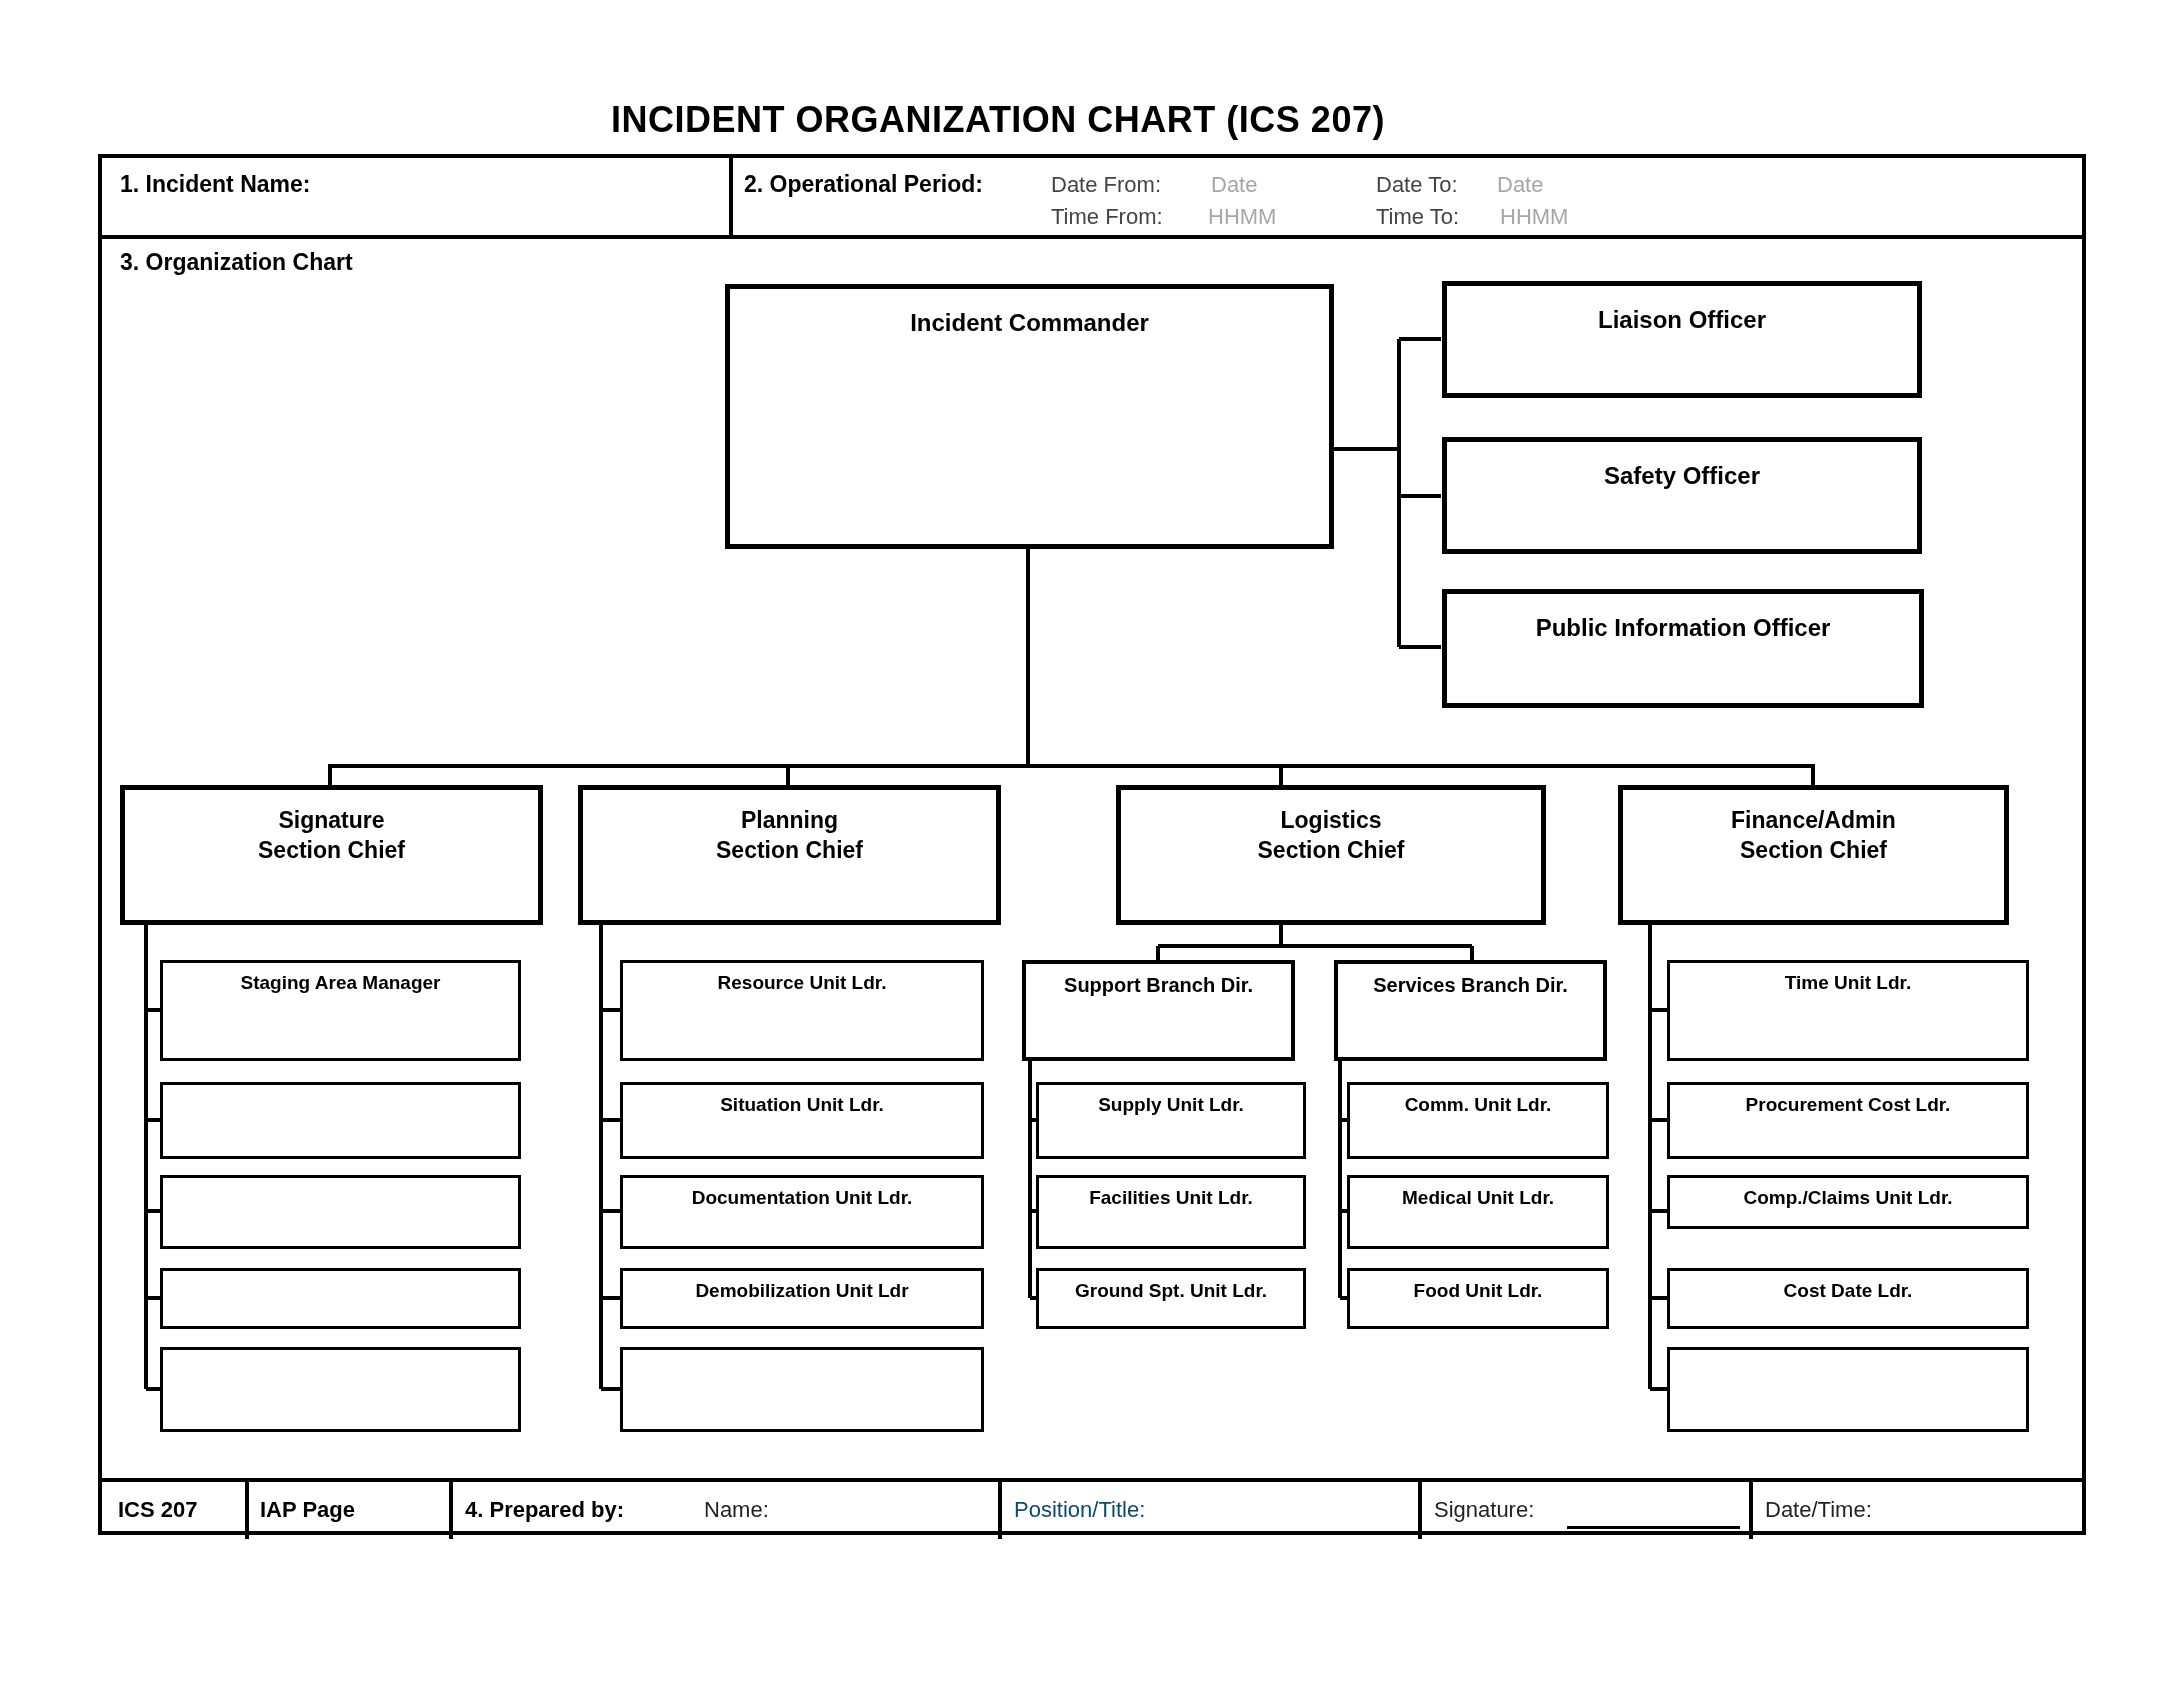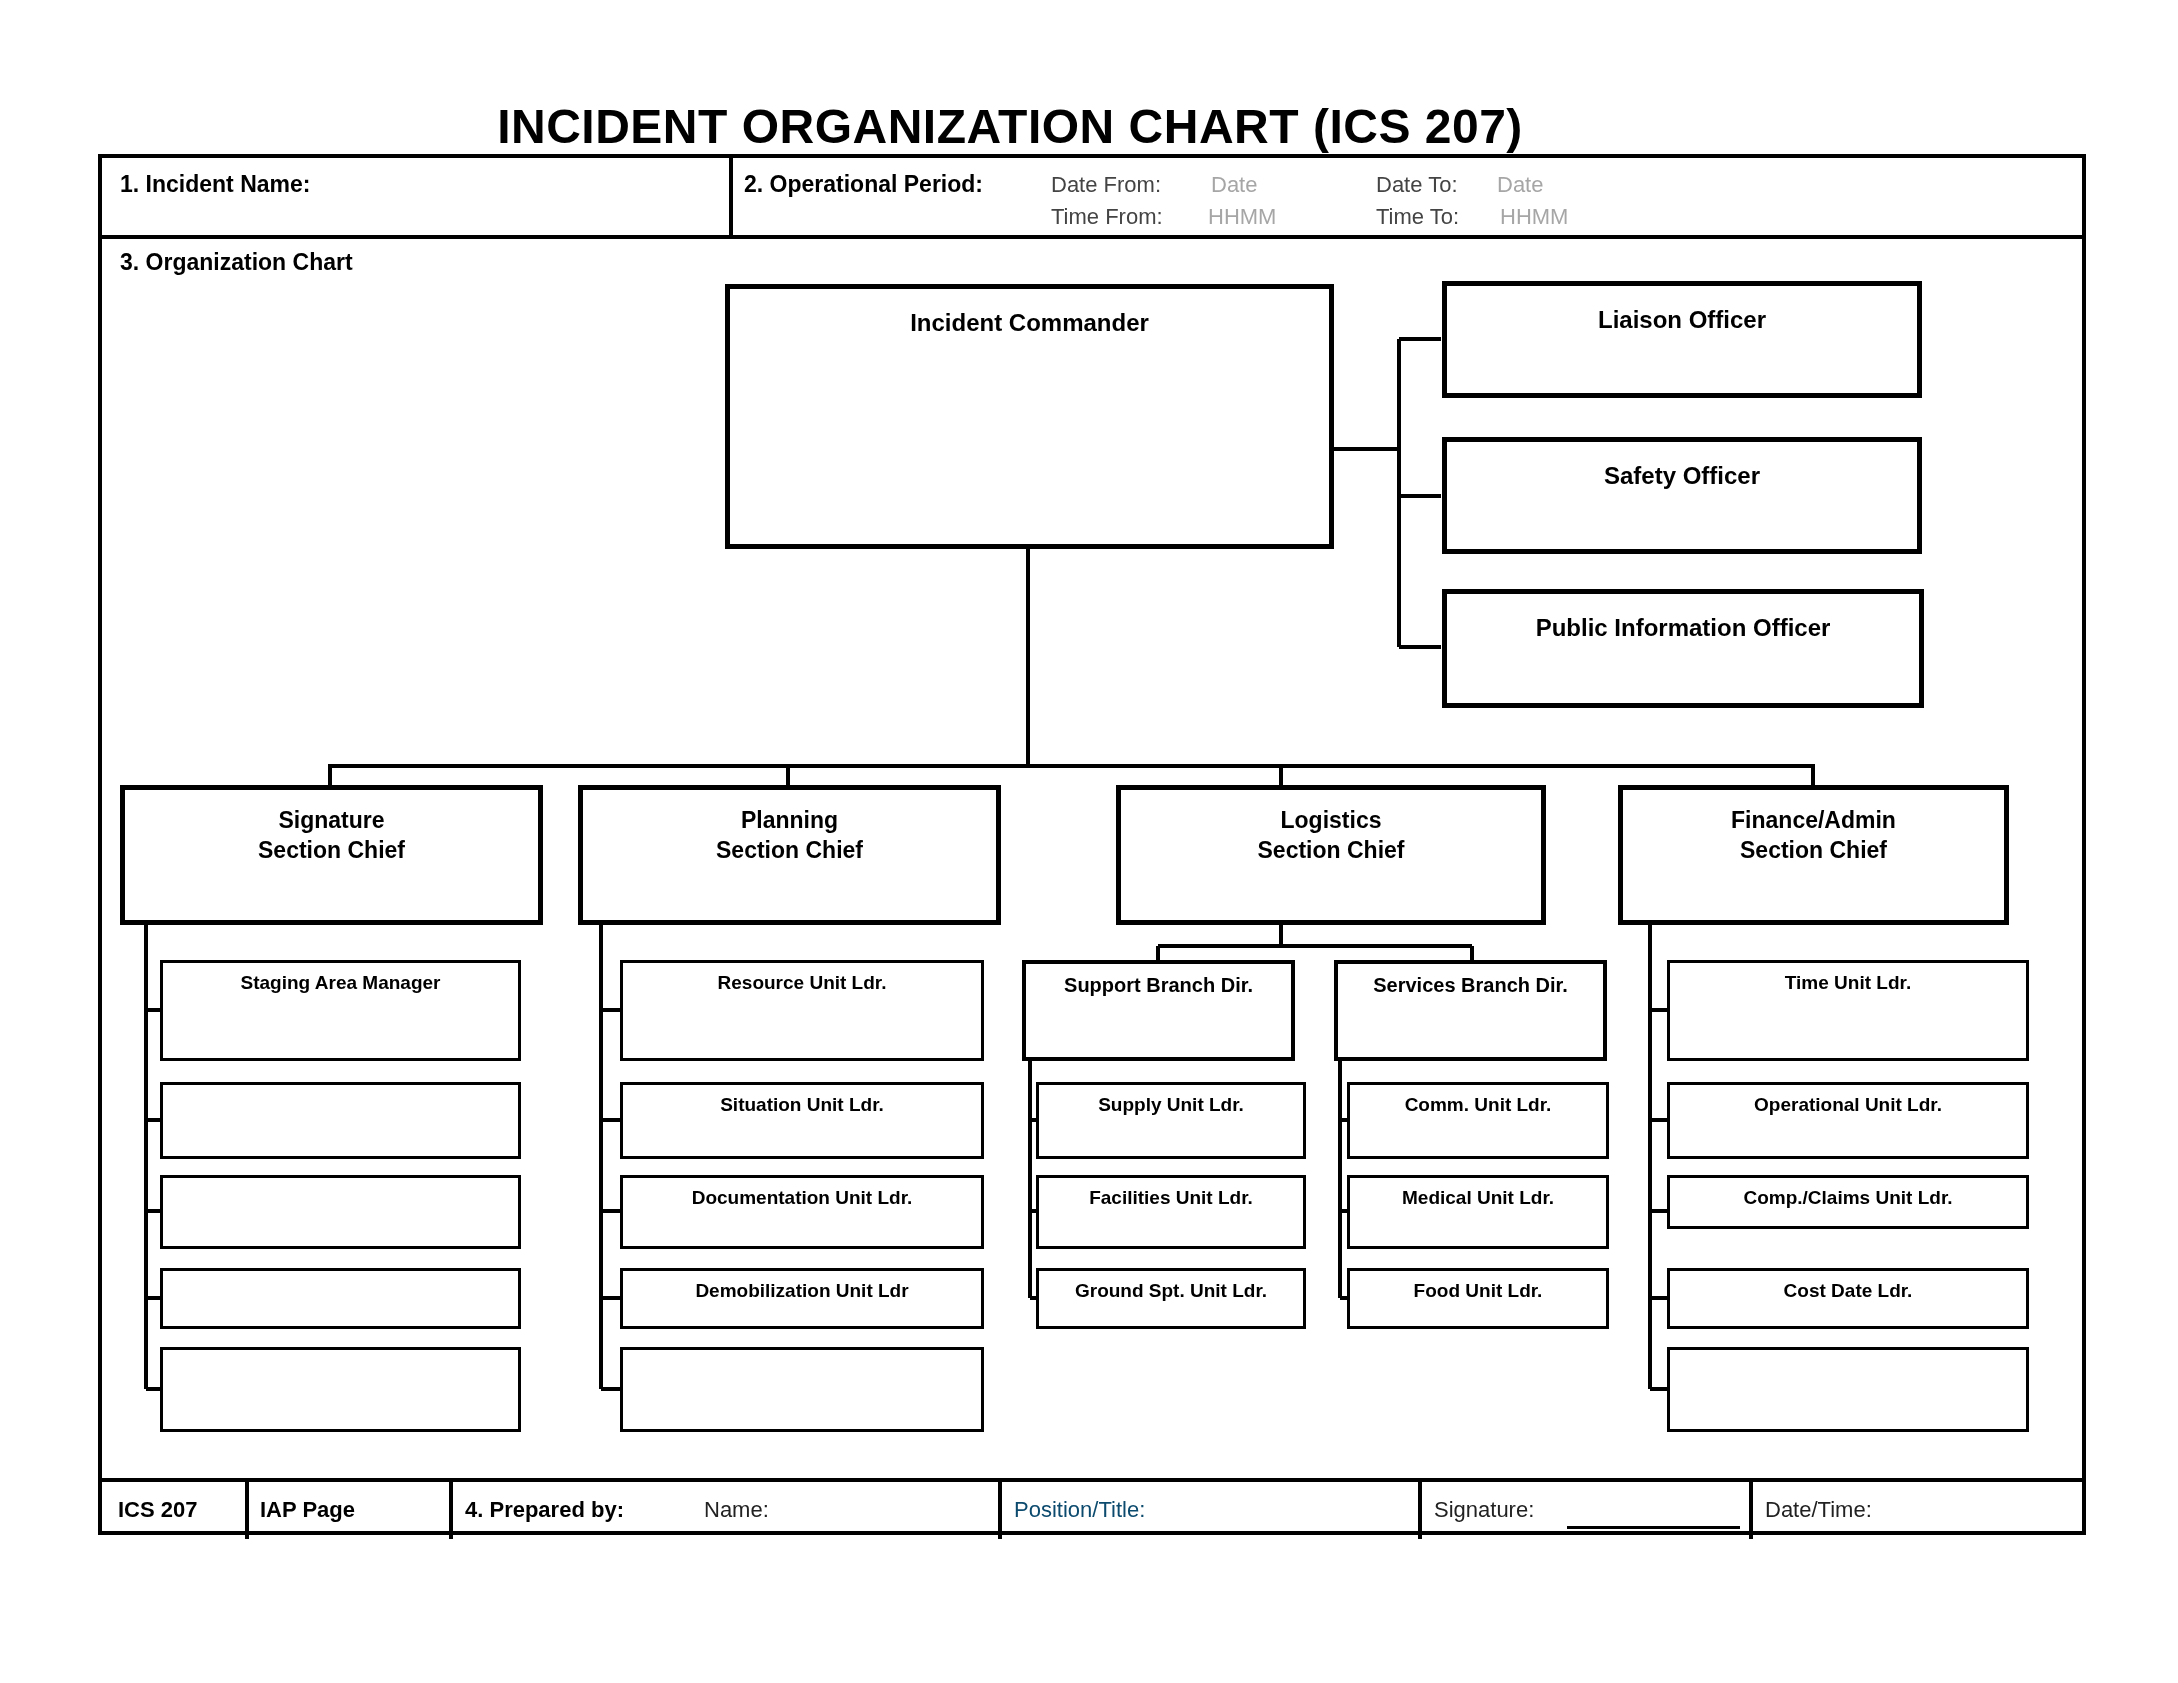--- a/index.html
+++ b/index.html
@@ -1,20 +1,20 @@
 <!DOCTYPE html>
 <html><head>
 <meta charset="utf-8">
 <style>
   * { margin:0; padding:0; box-sizing:border-box; }
   html,body { background:#fff; }
   body { font-family:"Liberation Sans", sans-serif; color:#000; }
   .page { position:relative; width:2178px; height:1683px; background:#fff; overflow:hidden; }
-  .title { position:absolute; top:99px; left:16px; width:1988px; text-align:center;
-           font-size:48px; font-weight:bold; letter-spacing:0.5px; }
+  .title { position:absolute; top:99px; left:4px; width:1988px; text-align:center;
+           font-size:36px; font-weight:bold; letter-spacing:0.5px; }
   .form { position:absolute; left:98px; top:154px; width:1988px; height:1381px;
           border:4px solid #000; background:#fff; }
   .abs { position:absolute; }
   .bold { font-weight:bold; }
   .lbl { font-size:23px; font-weight:bold; }
   .flabel { font-size:22px; color:#444; }
   .ph { font-size:22px; color:#a6a6a6; }
   .row1 { position:absolute; left:0; top:0; width:1980px; height:81px; border-bottom:4px solid #000; }
   .vdiv { position:absolute; top:0; width:4px; background:#000; }
   .obox { position:absolute; border:5px solid #000; background:#fff; text-align:center; font-weight:bold; }
@@ -155,21 +155,21 @@
       <span class="unit-label">Medical Unit Ldr.</span>
     </div>
     <div class="ubox" style="left:1245px; top:1110px; width:262px; height:61px;">
       <span class="unit-label">Food Unit Ldr.</span>
     </div>
 
     <div class="ubox" style="left:1565px; top:802px; width:362px; height:101px;">
       <span class="unit-label">Time Unit Ldr.</span>
     </div>
     <div class="ubox" style="left:1565px; top:924px; width:362px; height:77px;">
-      <span class="unit-label">Operational Unit Ldr.</span>
+      <span class="unit-label">Procurement Cost Ldr.</span>
     </div>
     <div class="ubox" style="left:1565px; top:1017px; width:362px; height:54px;">
       <span class="unit-label">Comp./Claims Unit Ldr.</span>
     </div>
     <div class="ubox" style="left:1565px; top:1110px; width:362px; height:61px;">
       <span class="unit-label">Cost Date Ldr.</span>
     </div>
     <div class="ubox" style="left:1565px; top:1189px; width:362px; height:85px;"></div>
 
     <div class="footer">

